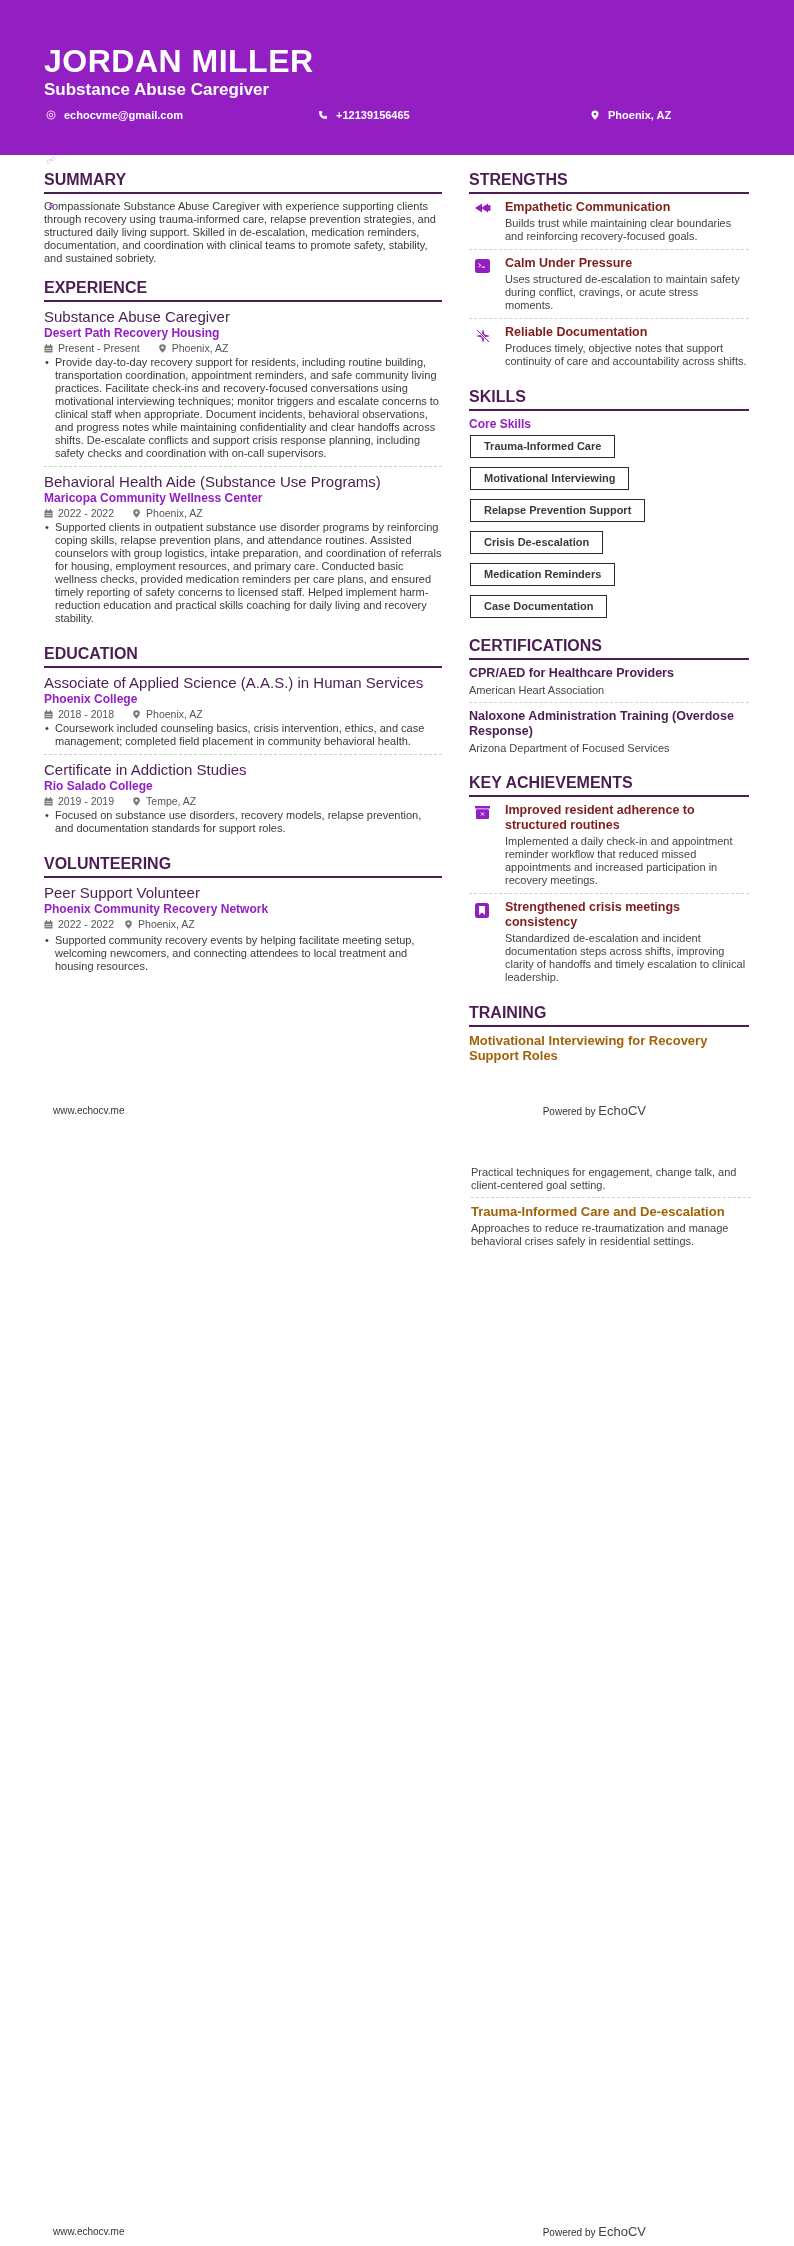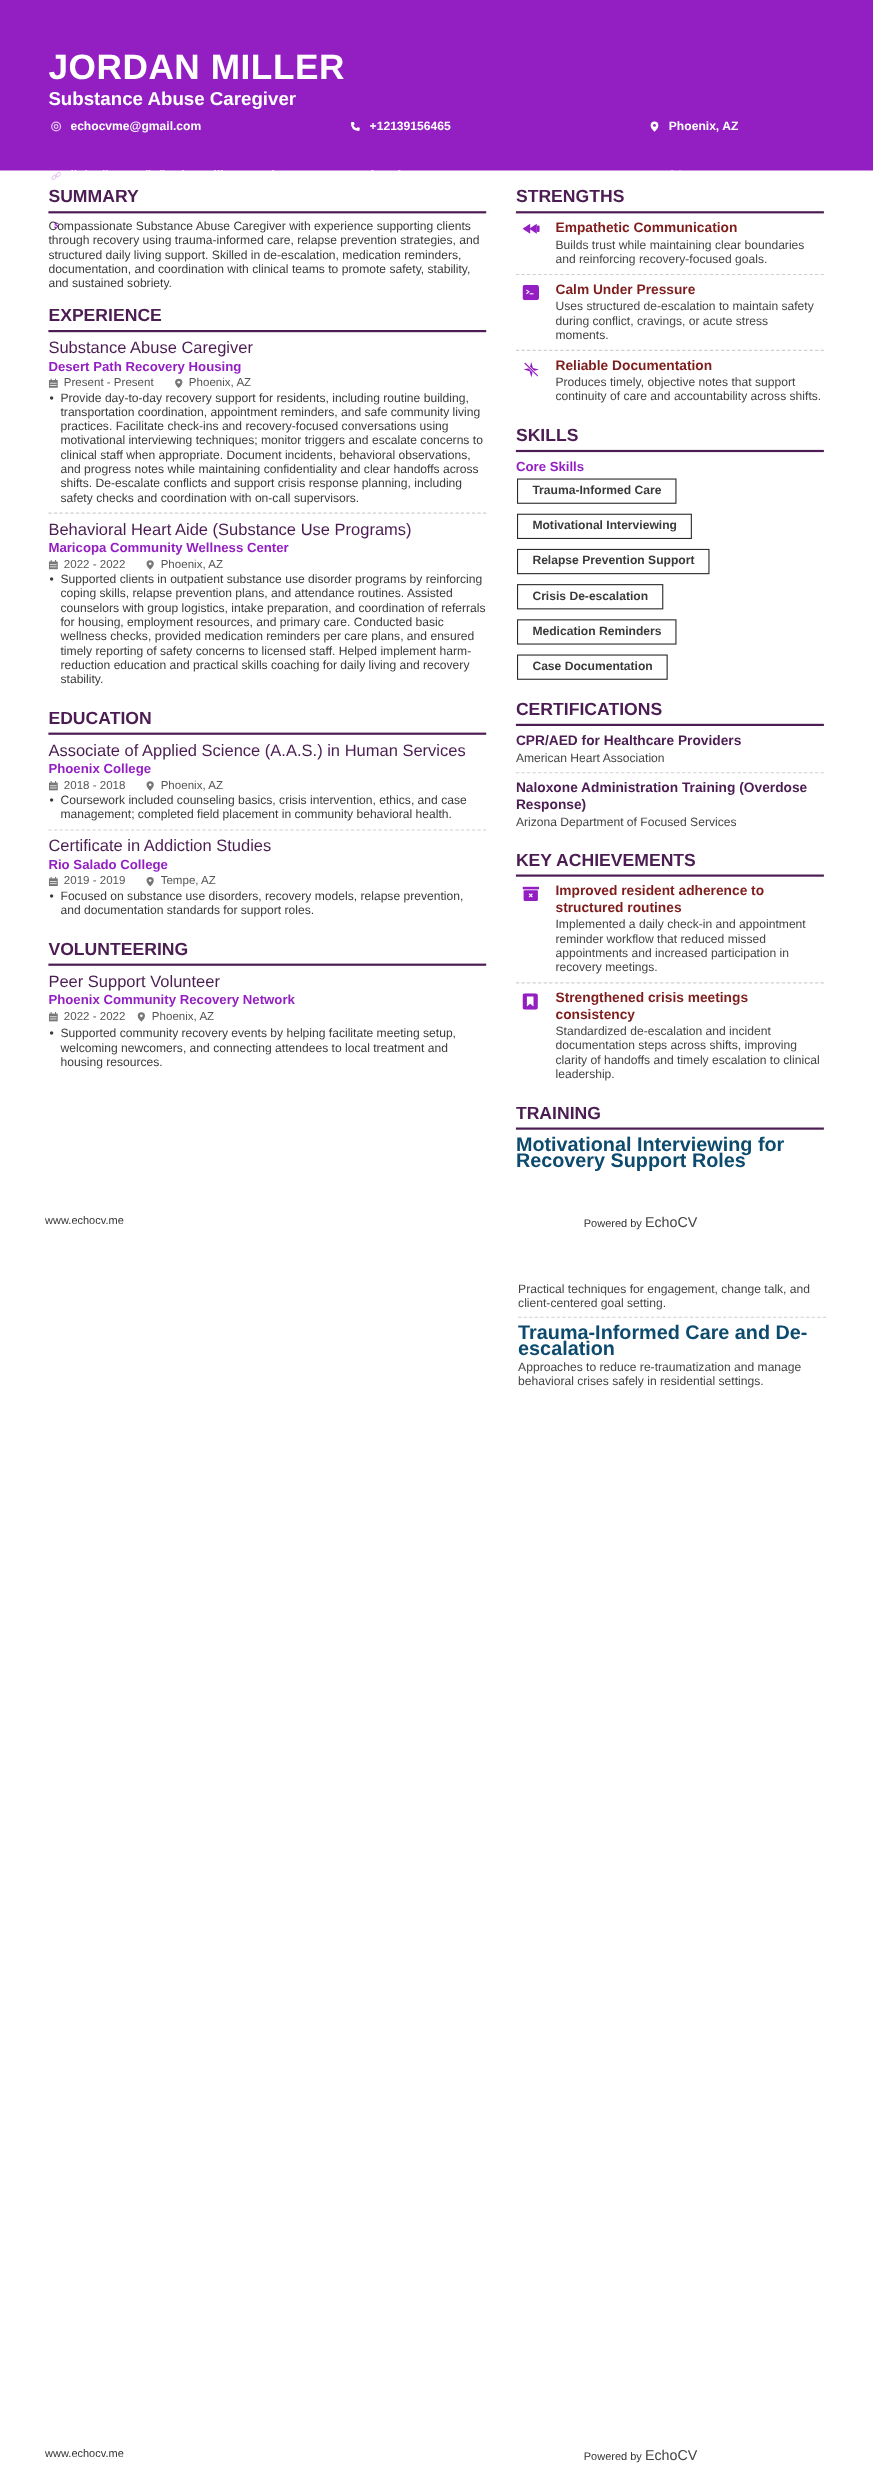--- a/index.html
+++ b/index.html
@@ -48,25 +48,25 @@
 
   .skill-group { font-size: 12px; font-weight: 700; color: #931fc2; margin-bottom: 4px; line-height: 14px; }
   .skill-tag { display: inline-block; border: 1.5px solid #2a2a2a; font-size: 11px; font-weight: 700; color: #3a3a3a; padding: 4px 13px; margin-bottom: 9px; line-height: 13px; }
   .skills-list { display: flex; flex-direction: column; align-items: flex-start; padding-left: 1px; }
 
   .cert { padding-bottom: 5px; margin-bottom: 6px; border-bottom: 1px dashed #d0d0d0; }
   .cert.last { border-bottom: none; }
   .cert-title { font-size: 12.5px; font-weight: 700; color: #4b1d52; line-height: 15px; }
   .cert-issuer { font-size: 11px; color: #444; margin-top: 3px; line-height: 13px; }
 
-  .train-title { font-size: 18px; font-weight: 700; color: #0c4a6e; line-height: 15px; }
+  .train-title { font-size: 13px; font-weight: 700; color: #a16207; line-height: 15px; }
   .train-desc { font-size: 11px; color: #444; line-height: 13px; }
   .train-sep { border-bottom: 1px dashed #d0d0d0; margin: 5px 0 6px 0; }
 
-  .footer { position: absolute; left: 0; width: 676px; height: 20px; font-size: 10px; color: #333; }
+  .footer { position: absolute; left: 12px; width: 676px; height: 20px; font-size: 10px; color: #333; }
   .footer .f-left { position: absolute; left: 41px; top: 4px; }
   .footer .f-right { position: absolute; right: 42px; top: 2px; font-size: 10px; }
   .footer .f-right .brand { font-size: 13px; color: #444; }
 
   .cont { position: absolute; left: 471px; top: 1166px; width: 280px; }
 </style>
 </head>
 <body>
 
 <div class="header">
@@ -170,21 +170,21 @@
                   <path d="M4.5 0.3 Q7.8 0.3 7.8 3.5 Q7.8 5.8 4.5 8.8 Q1.2 5.8 1.2 3.5 Q1.2 0.3 4.5 0.3 Z" fill="#777"></path>
                   <circle cx="4.5" cy="3.5" r="1.2" fill="#fff"></circle>
                 </svg>
               </span>
               <span>Phoenix, AZ</span>
             </span>
         </div>
         <div class="entry-bullet">Provide day-to-day recovery support for residents, including routine building, transportation coordination, appointment reminders, and safe community living practices. Facilitate check-ins and recovery-focused conversations using motivational interviewing techniques; monitor triggers and escalate concerns to clinical staff when appropriate. Document incidents, behavioral observations, and progress notes while maintaining confidentiality and clear handoffs across shifts. De-escalate conflicts and support crisis response planning, including safety checks and coordination with on-call supervisors.</div>
       </div>
       <div class="entry last">
-        <div class="entry-title">Behavioral Heart Aide (Substance Use Programs)</div>
+        <div class="entry-title">Behavioral Health Aide (Substance Use Programs)</div>
         <div class="entry-org">Maricopa Community Wellness Center</div>
         <div class="entry-meta">
           <span class="mi">
               <svg width="9" height="9" viewBox="0 0 9 9">
                 <rect x="0.5" y="1.5" width="8" height="7" fill="#777"></rect>
                 <rect x="2" y="0" width="1" height="2" fill="#777"></rect>
                 <rect x="6" y="0" width="1" height="2" fill="#777"></rect>
                 <rect x="1.5" y="4" width="6" height="0.7" fill="#fff"></rect>
                 <rect x="1.5" y="6" width="6" height="0.7" fill="#fff"></rect>
               </svg>

